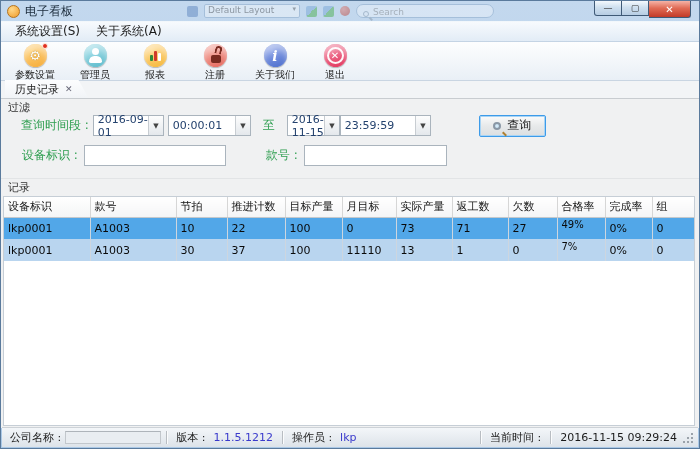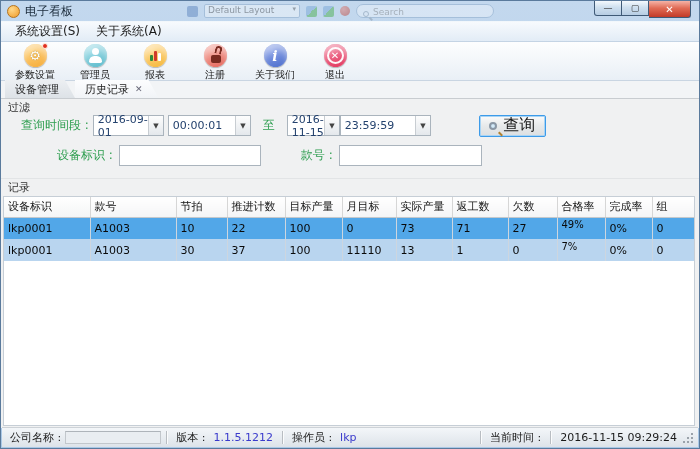--- a/index.html
+++ b/index.html
@@ -55,28 +55,28 @@
   .tab.active { background:linear-gradient(180deg,#fcfdfe,#f1f4f7); }
   .tab-close { font-size:9px; color:#667; cursor:pointer; }
 
   
   .content { height:329px; background:#f0f1f2; }
 
   .filter-group { position:relative; height:80px; border-bottom:1px solid #e2e4e6; }
   .group-caption { position:absolute; left:7px; top:1px; font-size:11px; color:#333; }
   .frow { position:absolute; left:0; right:0; display:flex; align-items:center; height:21px; }
   .frow1 { top:16px; padding-left:20px; }
-  .frow2 { top:46px; padding-left:56px; }
+  .frow2 { top:46px; padding-left:21px; }
   .flabel { font-size:12px; color:#2e9e50; white-space:nowrap; }
   .editor { height:21px; background:#fff; border:1px solid #aab4bd; display:flex; align-items:center; font-size:11px; color:#24426e; }
   .editor .etext { padding-left:4px; flex:1; }
   .editor .ebtn { width:15px; height:100%; border-left:1px solid #c8cdd2; background:linear-gradient(180deg,#fdfdfd,#e4e8ec); display:flex; align-items:center; justify-content:center; font-size:7px; color:#444; cursor:pointer; }
   .tinput { height:21px; background:#fff; border:1px solid #aab4bd; font-size:12px; padding:0 4px; color:#222; }
 
-  .btn { height:22px; display:flex; align-items:center; justify-content:center; gap:6px; font-size:16px; color:#1a1a1a; background:linear-gradient(180deg,#fbfbfb,#e7e9ea 50%,#dcdfe1); border:1px solid #8e9aa4; border-radius:2px; cursor:pointer; }
+  .btn { height:22px; display:flex; align-items:center; justify-content:center; gap:6px; font-size:12px; color:#1a1a1a; background:linear-gradient(180deg,#fbfbfb,#e7e9ea 50%,#dcdfe1); border:1px solid #8e9aa4; border-radius:2px; cursor:pointer; }
   .btn.focused { border:1px solid #3d9be9; box-shadow:0 0 0 1px #a8d4f5 inset; }
   .mag { width:8px; height:8px; border:2px solid #8a97a5; border-radius:50%; position:relative; background:radial-gradient(circle,#dff0fa,#b8d8ee); }
   .mag::after { content:""; position:absolute; width:5px; height:2px; background:#b08030; transform:rotate(45deg); left:7px; top:9px; }
   .floppy { width:12px; height:12px; background:#2b50c8; border-radius:1px; position:relative; }
   .floppy::before { content:""; position:absolute; top:1px; left:3px; width:6px; height:4px; background:#e8eef8; }
   .floppy::after { content:""; position:absolute; bottom:1px; left:2px; width:8px; height:4px; background:#e8eef8; }
 
   .records-group { position:relative; height:249px; }
   .grid { position:absolute; top:17px; left:2px; width:692px; height:230px; background:#fff; border:1px solid #c6ced6; overflow:hidden; }
   table { border-collapse:collapse; table-layout:fixed; width:690px; font-size:11px; }
@@ -176,23 +176,20 @@
     </div>
     <div class="tool-item">
       <div class="tool-circle" style="background:radial-gradient(circle at 35% 30%,#f07a96,#e02752)">
         <span class="exit-ring">✕</span>
       </div>
       <span class="tool-label">退出</span>
     </div>
   </div>
 
   <div class="tabstrip">
-    <div class="tab inactive">
-      <span>设备管理</span>
-    </div>
     <div class="tab active">
       <span>历史记录</span>
       <span class="tab-close">✕</span>
     </div>
   </div>
 
   <div class="content">
 
     <div class="filter-group">
       <span class="group-caption">过滤</span>

